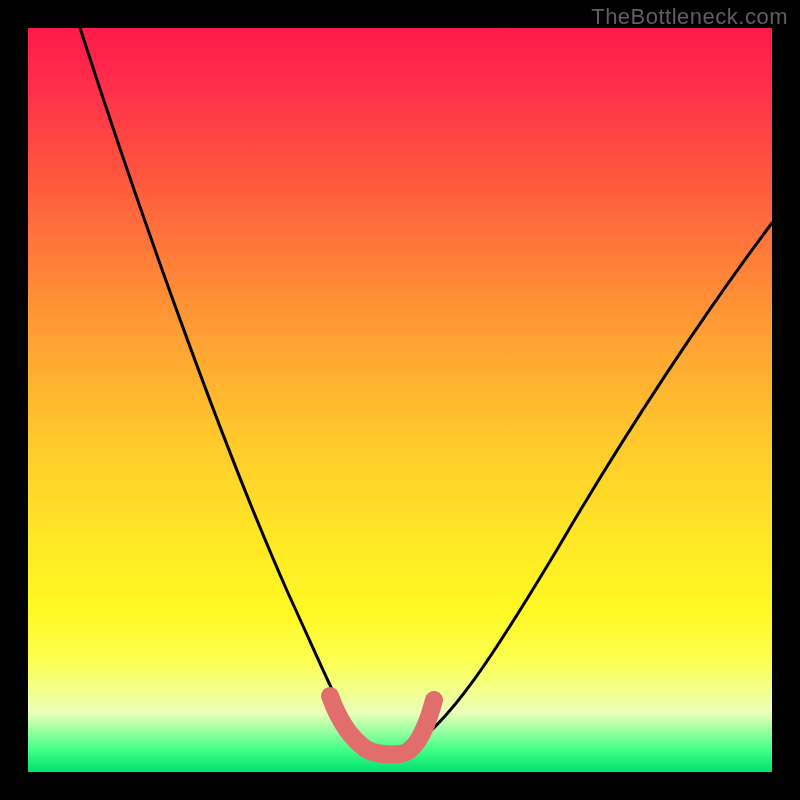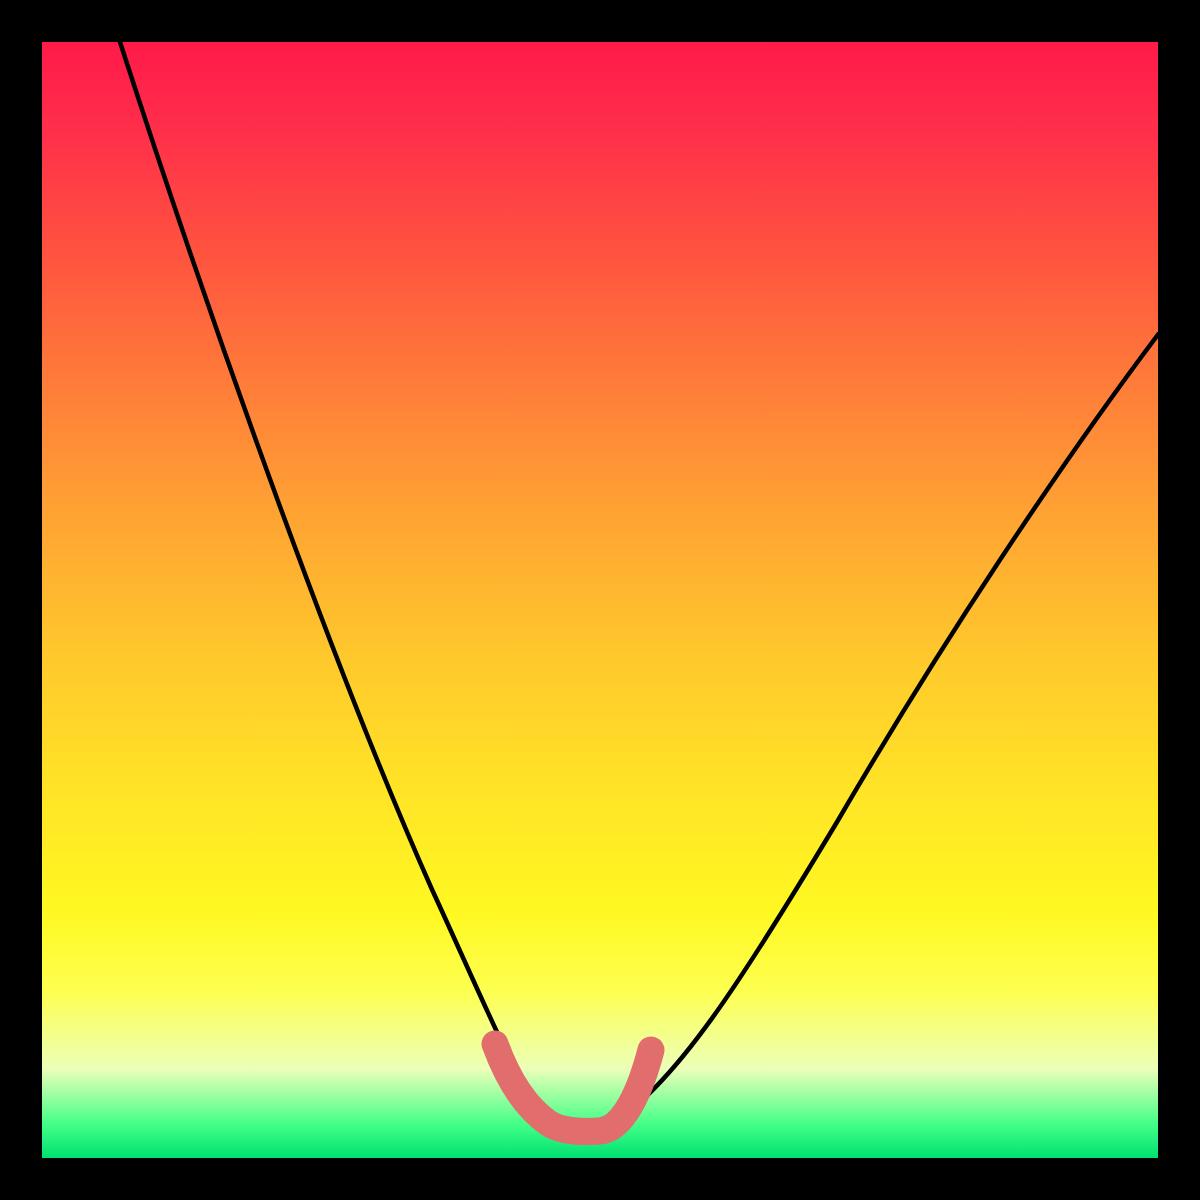--- a/index.html
+++ b/index.html
@@ -54,20 +54,21 @@
     top: 28px;
     width: 744px;
     height: 744px;
     pointer-events: none;
   }
 </style>
 </head>
 <body>
 
 <div class="container">
+  <div class="watermark">TheBottleneck.com</div>
 
   <div class="plot-area"></div>
 
   <svg class="overlay" viewBox="0 0 744 744" preserveAspectRatio="none">
     <path d="M 52 0
              C 120 210, 200 430, 260 565
              C 290 630, 315 690, 335 720" fill="none" stroke="#000000" stroke-width="3" stroke-linecap="round"></path>
     <path d="M 376 723
              C 420 700, 470 620, 530 520
              C 600 400, 680 280, 744 195" fill="none" stroke="#000000" stroke-width="3" stroke-linecap="round"></path>

